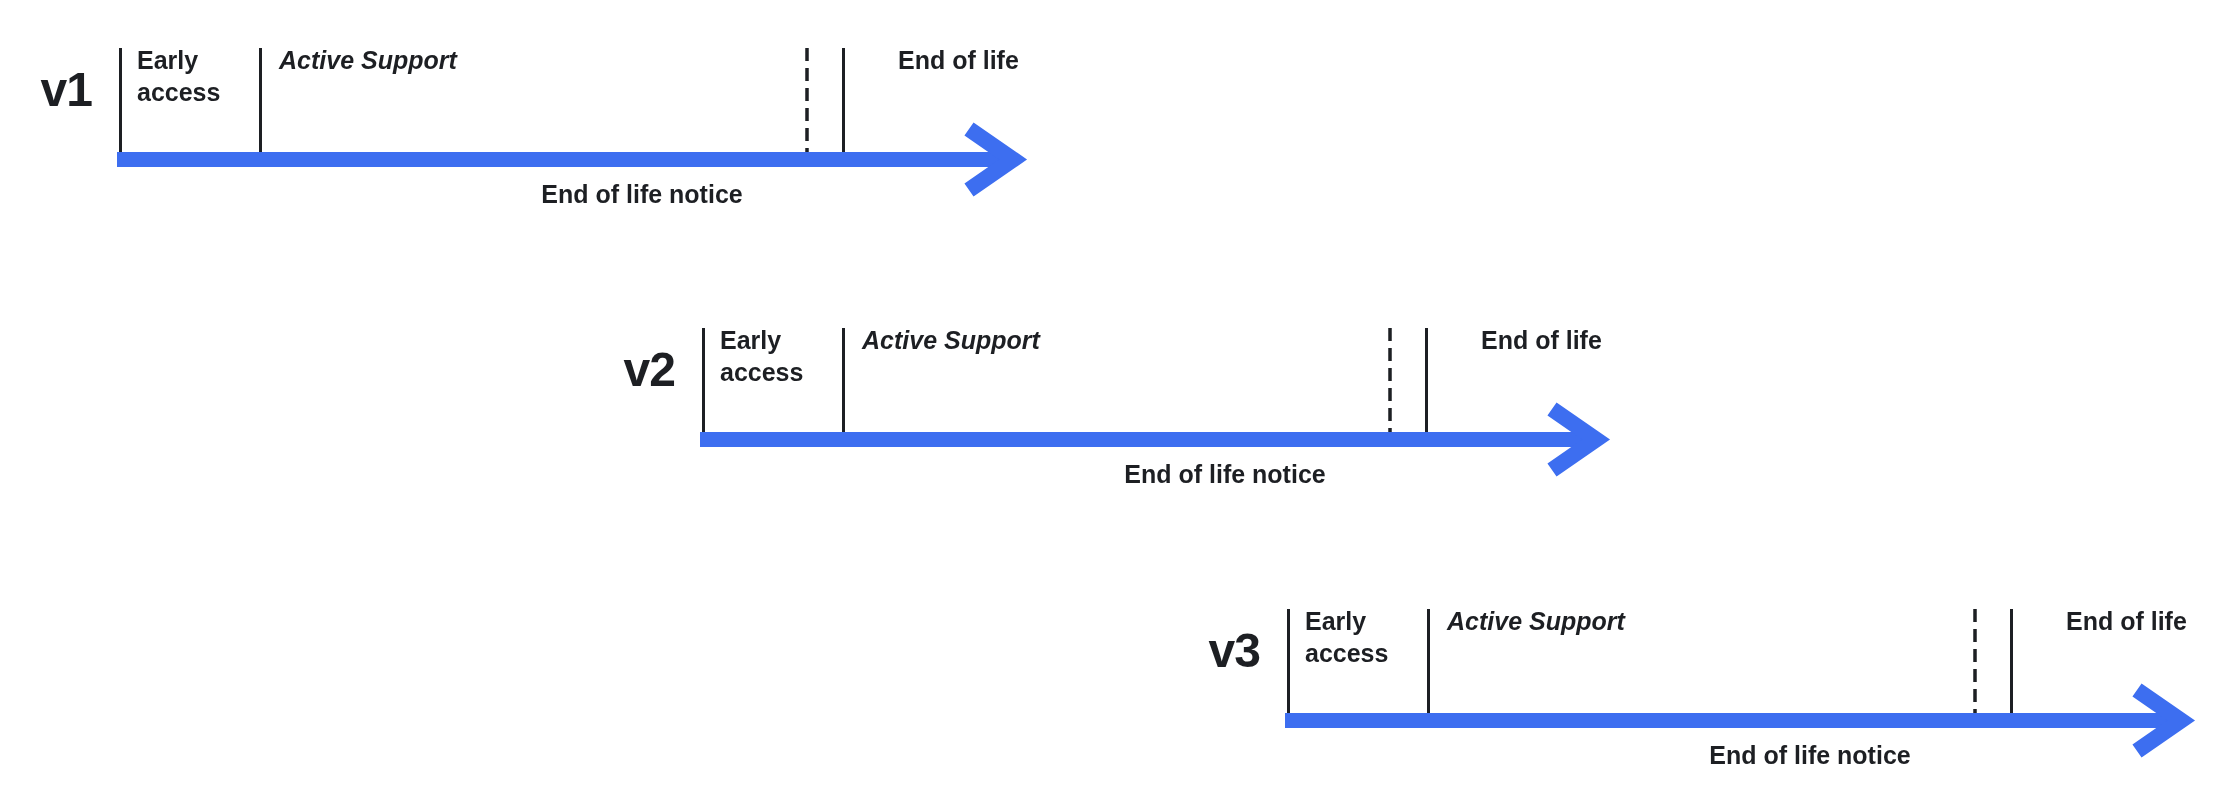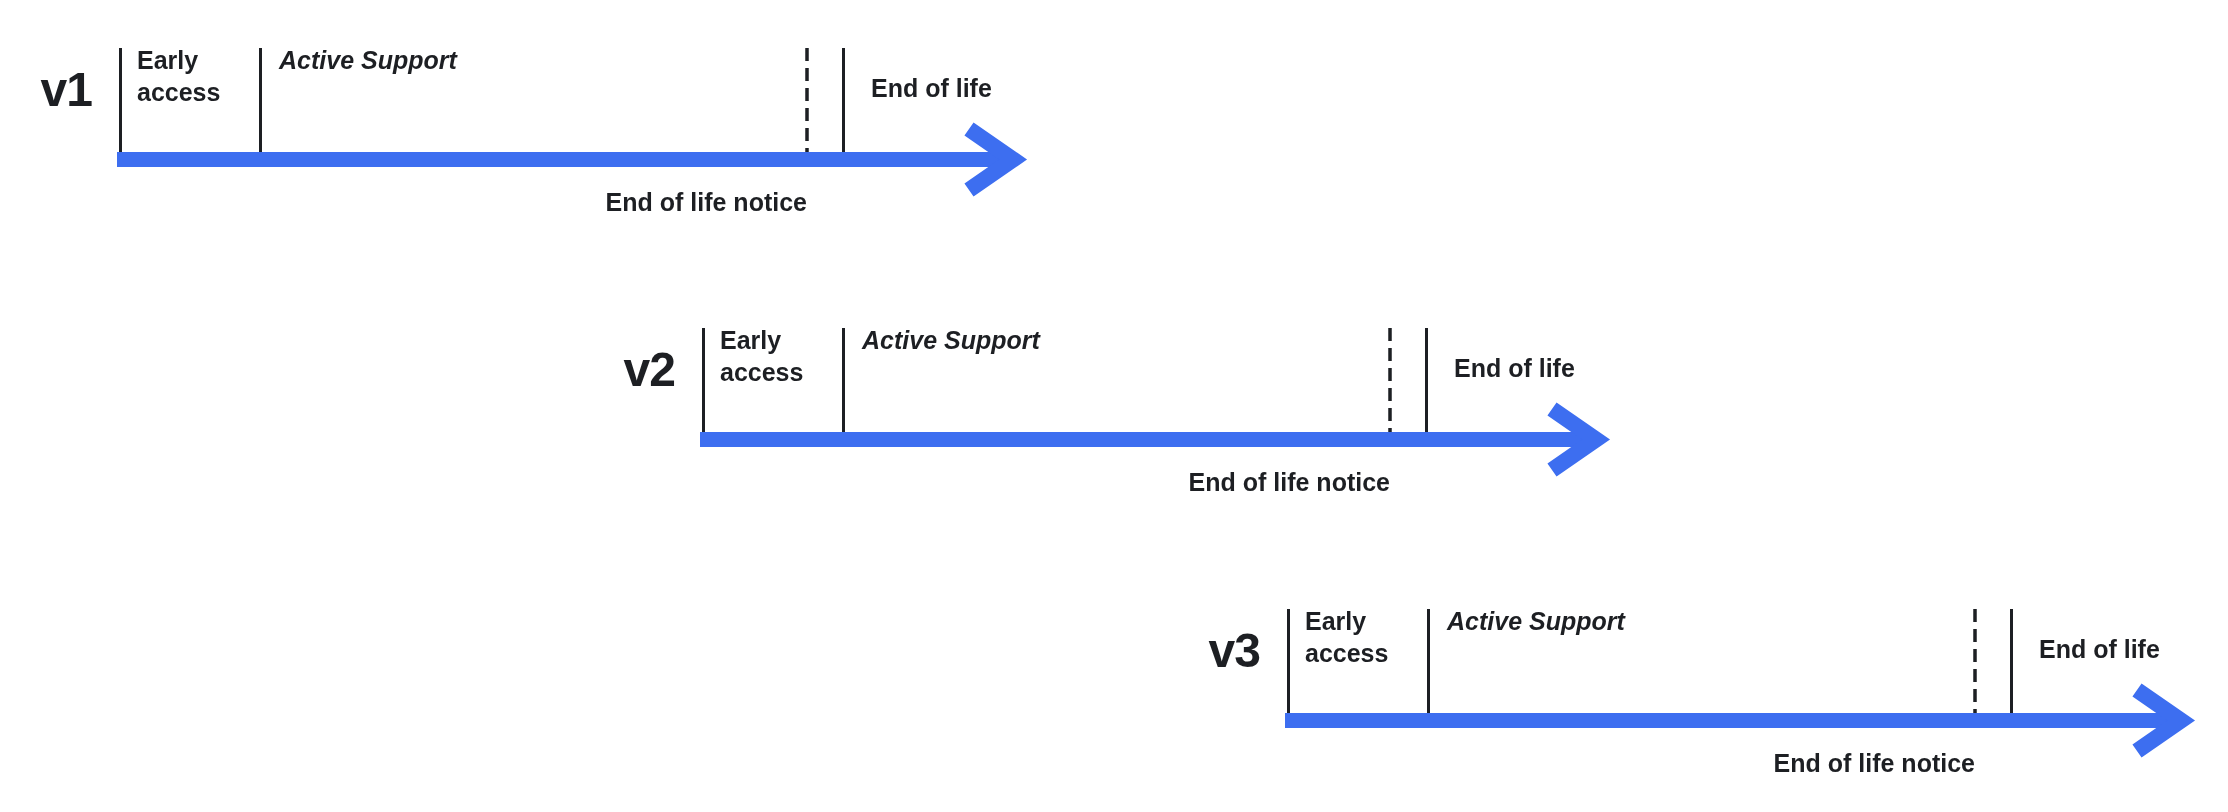--- a/index.html
+++ b/index.html
@@ -24,22 +24,22 @@
   .bar{fill:var(--blue);}
   .chev{fill:none;stroke:var(--blue);stroke-width:16;stroke-linejoin:miter;stroke-linecap:butt;}
 
   .version{
     position:absolute;left:-170px;top:18px;width:143px;text-align:right;
     font-size:48px;line-height:48px;font-weight:700;letter-spacing:-1px;
   }
   .lbl{font-size:25px;line-height:32px;font-weight:700;}
   .lbl.early{position:absolute;left:18px;top:-4px;width:96px;}
   .lbl.active{position:absolute;left:160px;top:-4px;white-space:nowrap;font-style:italic;}
-  .lbl.eol{position:absolute;left:752px;top:-4px;white-space:nowrap;margin-top:28px;}
-  .lbl.notice{position:absolute;left:358px;top:138px;width:330px;text-align:right;white-space:nowrap;}
+  .lbl.eol{position:absolute;left:779px;top:-4px;white-space:nowrap;}
+  .lbl.notice{position:absolute;left:358px;top:130px;width:330px;text-align:center;white-space:nowrap;}
 </style>
 </head>
 <body>
 
 <div class="canvas">
 
   <div class="timeline tl-1">
     <div class="version">v1</div>
     <svg class="tl-svg" width="910" height="160" viewBox="0 0 910 160">
       <line class="tick" x1="1.5" y1="0" x2="1.5" y2="105"></line>

